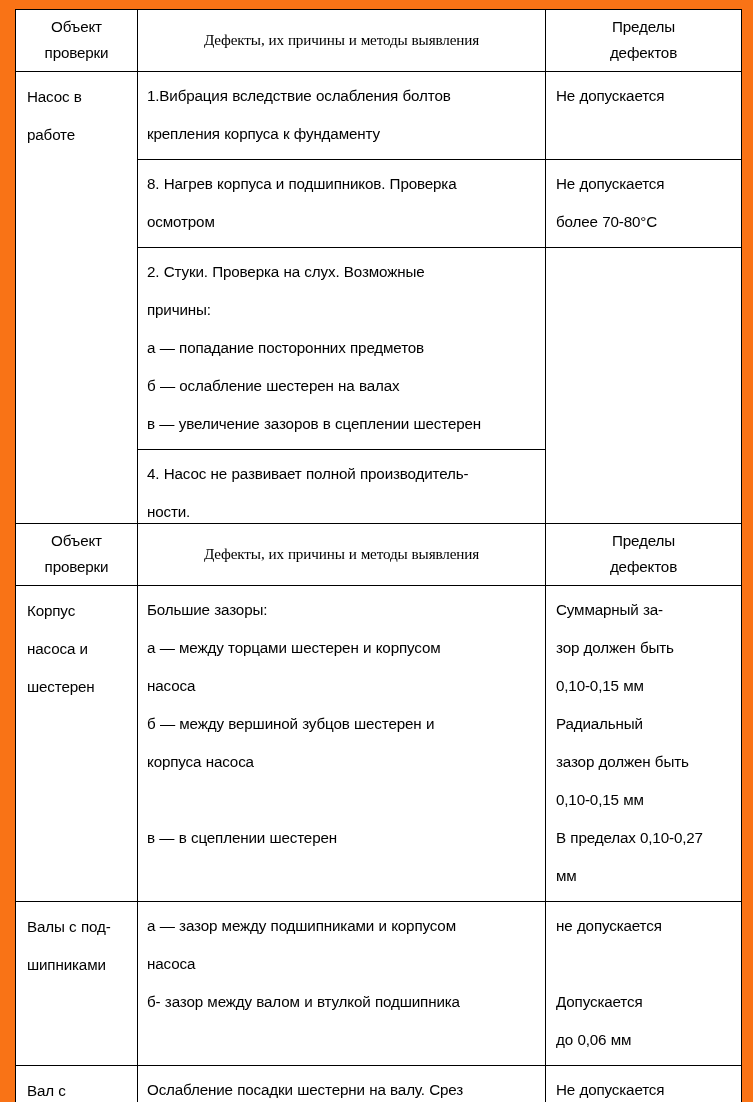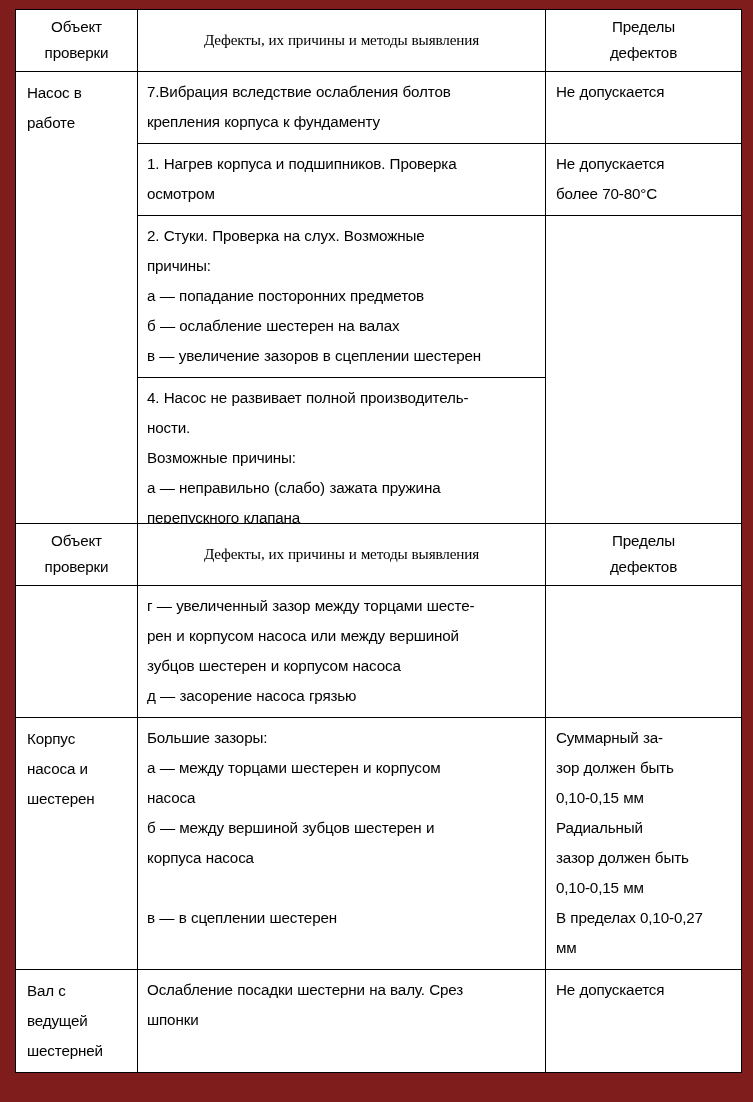--- a/index.html
+++ b/index.html
@@ -11,21 +11,21 @@
     width: 753px;
     height: 1102px;
     font-family: "Liberation Sans", sans-serif;
     color: #000000;
     -webkit-font-smoothing: none;
   }
   .page {
     position: relative;
     width: 753px;
     height: 1102px;
-    background: #7f1d1d;
+    background: #f97316;
     overflow: hidden;
   }
 
   table.doc-table {
     border-collapse: collapse;
     table-layout: fixed;
     background: #ffffff;
   }
   table.doc-table td {
     border: 1.3px solid #000000;
@@ -35,21 +35,21 @@
   }
 
   
   col.c1 { width: 122px; }
   col.c2 { width: 408px; }
   col.c3 { width: 196px; }
 
   .cellbox {
     padding: 5px 7px 6px 9px;
     font-size: 15.2px;
-    line-height: 30px;
+    line-height: 38px;
     letter-spacing: -0.15px;
     word-spacing: 0.3px;
     white-space: pre-line;
   }
   .cellbox.head {
     text-align: center;
     padding: 4px 4px 5px 4px;
     line-height: 26px;
   }
   .cellbox.head.wide {
@@ -113,31 +113,31 @@
 дефектов</div>
         </td>
       </tr>
 
       <tr class="r-1">
         <td rowspan="4">
           <div class="cellbox obj">Насос в
 работе</div>
         </td>
         <td>
-          <div class="cellbox">7.Вибрация вследствие ослабления болтов
+          <div class="cellbox">1.Вибрация вследствие ослабления болтов
 крепления корпуса к фундаменту</div>
         </td>
         <td>
           <div class="cellbox lim">Не допускается</div>
         </td>
       </tr>
 
       <tr class="r-2">
         <td>
-          <div class="cellbox">1. Нагрев корпуса и подшипников. Проверка
+          <div class="cellbox">8. Нагрев корпуса и подшипников. Проверка
 осмотром</div>
         </td>
         <td>
           <div class="cellbox lim">Не допускается
 более 70-80°C</div>
         </td>
       </tr>
 
       <tr class="r-3">
         <td>
@@ -181,34 +181,20 @@
         </td>
         <td>
           <div class="cellbox head wide">Дефекты, их причины и методы выявления</div>
         </td>
         <td>
           <div class="cellbox head">Пределы
 дефектов</div>
         </td>
       </tr>
 
-      <tr class="r-1">
-        <td>
-          <div class="cellbox obj"></div>
-        </td>
-        <td>
-          <div class="cellbox">г — увеличенный зазор между торцами шесте-
-рен и корпусом насоса или между вершиной
-зубцов шестерен и корпусом насоса
-д — засорение насоса грязью</div>
-        </td>
-        <td>
-          <div class="cellbox lim"></div>
-        </td>
-      </tr>
 
       <tr class="r-2">
         <td>
           <div class="cellbox obj">Корпус
 насоса и
 шестерен</div>
         </td>
         <td>
           <div class="cellbox">Большие зазоры:
 а — между торцами шестерен и корпусом
@@ -223,20 +209,37 @@
 зор должен быть
 0,10-0,15 мм
 Радиальный
 зазор должен быть
 0,10-0,15 мм
 В пределах 0,10-0,27
 мм</div>
         </td>
       </tr>
 
+      <tr class="r-3">
+        <td>
+          <div class="cellbox obj">Валы с под-
+шипниками</div>
+        </td>
+        <td>
+          <div class="cellbox">а — зазор между подшипниками и корпусом
+насоса
+б- зазор между валом и втулкой подшипника</div>
+        </td>
+        <td>
+          <div class="cellbox lim">не допускается
+
+Допускается
+до 0,06 мм</div>
+        </td>
+      </tr>
 
       <tr class="r-4">
         <td>
           <div class="cellbox obj">Вал с
 ведущей
 шестерней</div>
         </td>
         <td>
           <div class="cellbox">Ослабление посадки шестерни на валу. Срез
 шпонки</div>

